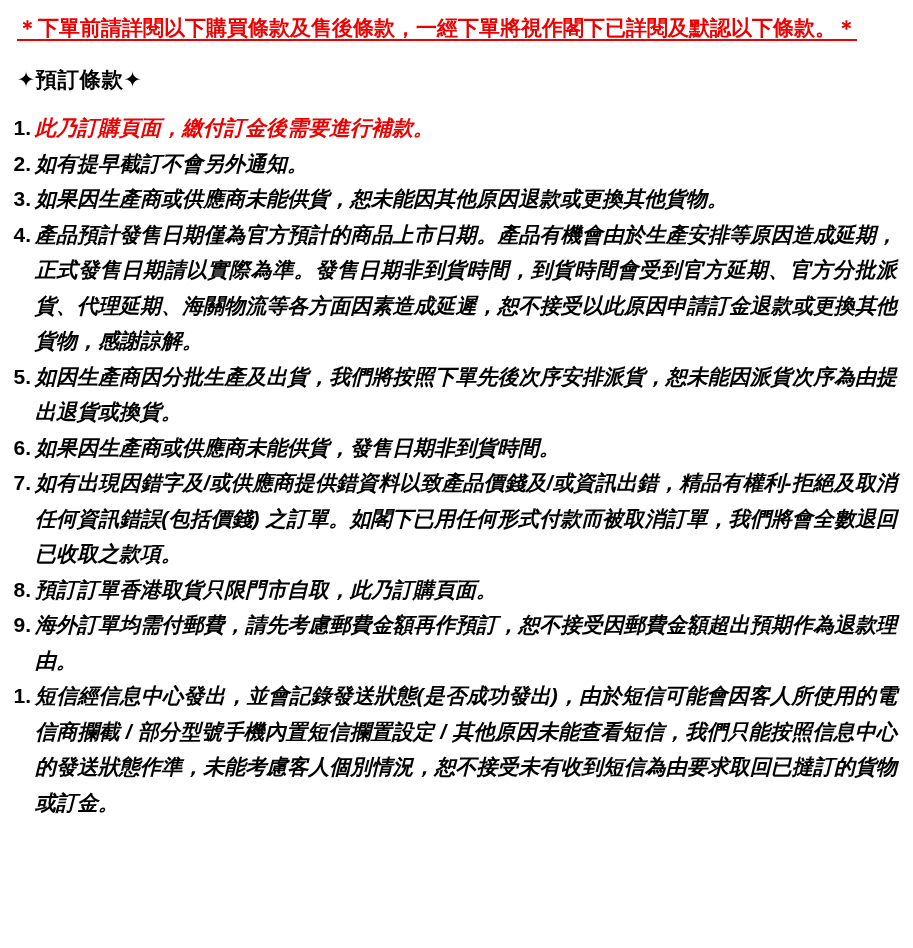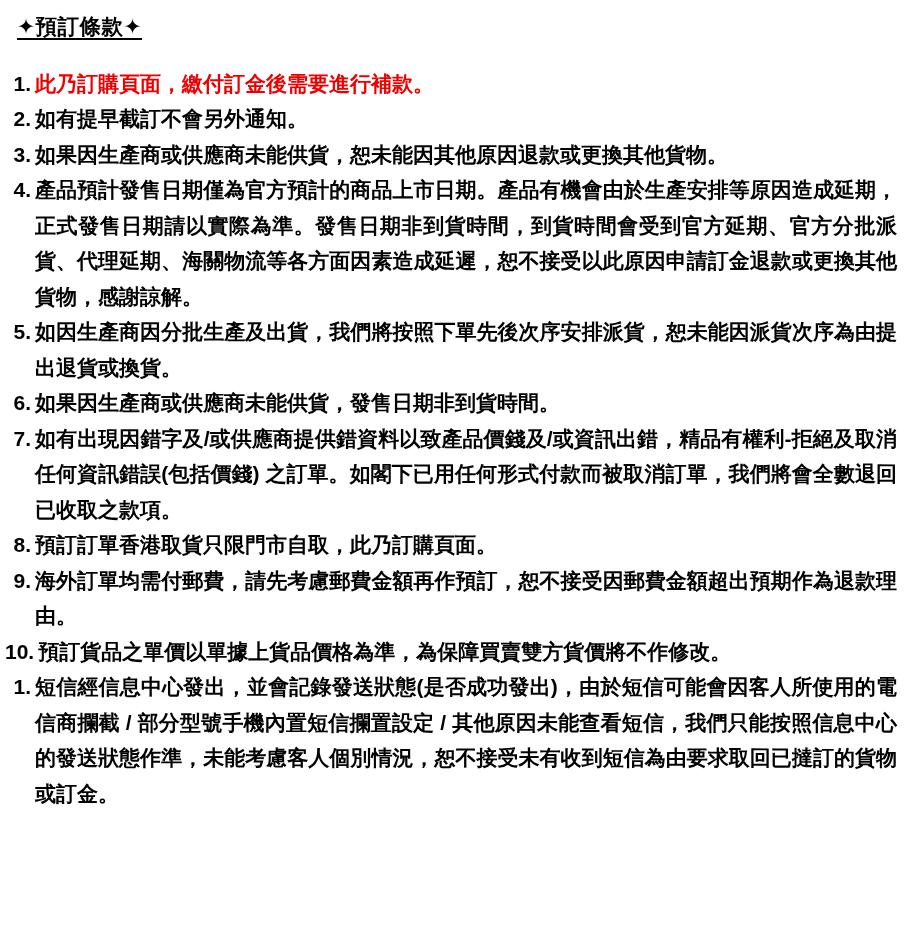--- a/index.html
+++ b/index.html
@@ -23,22 +23,21 @@
     background:var(--bg);
   }
   .warning{
     color:var(--red);
     text-decoration:underline;
     text-underline-offset:4px;
     margin:0 0 17px 0;
   }
   .section-title{
     font-size:21.5px;
-    margin:0 0 20px 0;
-    text-decoration:underline;
+    margin:0 0 12px 0;
     text-underline-offset:4px;
     letter-spacing:0.5px;
   }
   ol.terms{
     list-style:none;
     margin:0;
     padding:0;
   }
   li.term{
     display:flex;
@@ -47,32 +46,34 @@
   li.term .num{
     flex:0 0 26px;
     margin-left:-12px;
     text-align:right;
     white-space:nowrap;
   }
   li.term .txt{
     flex:1;
     padding-left:4px;
     text-align:justify;
+    font-style:italic;
   }
   .red{color:var(--red);}
   .red-underline{
     color:var(--red);
     text-decoration:underline;
     text-underline-offset:4px;
   }
 </style>
 </head>
 <body>
 
 <div class="doc">
+  <p class="warning">＊下單前請詳閱以下購買條款及售後條款，一經下單將視作閣下已詳閱及默認以下條款。＊</p>
 
   <h2 class="section-title">✦預訂條款✦</h2>
 
   <ol class="terms" id="terms-list">
       <li class="term">
     <span class="num">1.</span>
     <span class="txt red"><span>此乃訂購頁面，繳付訂金後需要進行補款。</span></span>
   </li>
       <li class="term">
     <span class="num">2.</span>
@@ -100,21 +101,17 @@
   </li>
       <li class="term">
     <span class="num">8.</span>
     <span class="txt"><span>預訂訂單香港取貨只限門市自取，此乃訂購頁面。</span></span>
   </li>
       <li class="term">
     <span class="num">9.</span>
     <span class="txt"><span>海外訂單均需付郵費，請先考慮郵費金額再作預訂，恕不接受因郵費金額超出預期作為退款理由。</span></span>
   </li>
       <li class="term">
-    <span class="num">10.</span>
-    <span class="txt"><span>預訂貨品之單價以單據上貨品價格為準，為保障買賣雙方貨價將不作修改。</span></span>
-  </li>
-      <li class="term">
     <span class="num">1.</span>
     <span class="txt"><span>短信經信息中心發出，並會記錄發送狀態(是否成功發出)，由於短信可能會因客人所使用的電信商攔截 / 部分型號手機內置短信攔置設定 / 其他原因未能查看短信，我們只能按照信息中心的發送狀態作準，未能考慮客人個別情況，恕不接受未有收到短信為由要求取回已撻訂的貨物或訂金。</span></span>
   </li>
     </ol>
 </div>
 
 </body></html>

